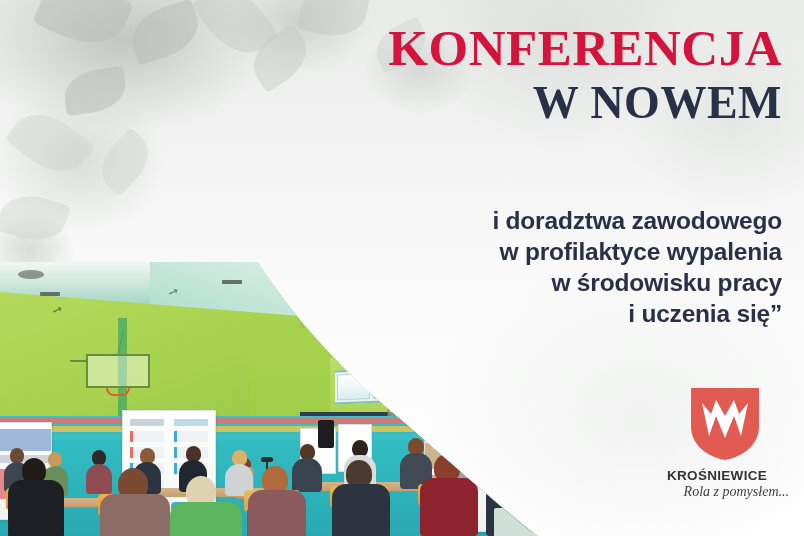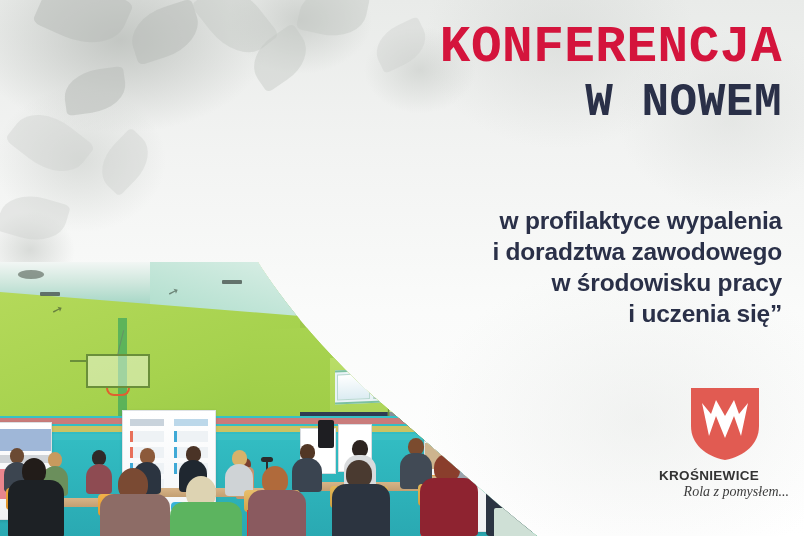--- a/index.html
+++ b/index.html
@@ -109,38 +109,38 @@
   .chair{position:absolute;}
   .chair .seatback{position:absolute;left:0;top:0;width:100%;height:22px;
     background:linear-gradient(180deg,#e3b858,#cf9f3f);border-radius:4px;}
   .chair .legl,.chair .legr{position:absolute;top:20px;width:3px;height:46px;background:#d9342b;}
   .chair .legl{left:3px;} .chair .legr{right:3px;}
   .table{position:absolute;background:linear-gradient(180deg,#d7b488,#c39f71);border-radius:2px;}
 
   
   .headline{
     position:absolute;right:22px;top:22px;width:560px;text-align:right;
-    font-family:Liberation Mono, monospace;font-weight:700;letter-spacing:.5px;line-height:1.02;
+    font-family:Liberation Serif, serif;font-weight:700;letter-spacing:.5px;line-height:1.02;
   }
   .line1{font-size:51px;color:#D4143C;display:block;}
   .line2{font-size:46px;color:#2A3048;display:block;margin-top:6px;}
 
   .subtitle{
     position:absolute;right:22px;top:205px;width:520px;text-align:right;
     font-family:"Liberation Sans",sans-serif;font-weight:700;font-size:24.5px;
     line-height:31px;color:#2A3048;letter-spacing:-.2px;
   }
   .subtitle span{display:block;white-space:nowrap;}
 
   
   .logo{position:absolute;left:655px;top:386px;width:140px;text-align:center;}
   .shield-box{display:flex;justify-content:center;}
   .logo-name{
     font-family:"Liberation Sans",sans-serif;font-weight:700;font-size:13.5px;
-    color:#333333;letter-spacing:.3px;text-align:left;margin:6px 0 0 4px;
+    color:#333333;letter-spacing:.3px;text-align:left;margin:6px 0 0 12px;
   }
   .logo-tag{
     font-family:"Liberation Serif",serif;font-style:italic;font-size:14px;
     color:#3d3d3d;text-align:right;margin:1px 6px 0 0;
   }
 </style>
 </head>
 <body>
 
 <div id="poster">
@@ -322,22 +322,22 @@
       <div class="torso" style="left:494px;top:246px;width:42px;height:30px;background:#cfe0d6;border-radius:2px;"></div>
     </div>
   </div>
 
   <div class="headline">
     <span class="line1">KONFERENCJA</span>
     <span class="line2">W NOWEM</span>
   </div>
 
   <div class="subtitle">
+    <span>i doradztwa zawodowego</span>
     <span>w profilaktyce wypalenia</span>
-    <span>i doradztwa zawodowego</span>
     <span>w środowisku pracy</span>
     <span>i uczenia się”</span>
   </div>
 
   <div class="logo">
     <div class="shield-box">
       <svg width="72" height="76" viewBox="0 0 72 76" aria-hidden="true">
         <path d="M2,2 H70 V40 C70,58 56,70 36,74 C16,70 2,58 2,40 Z" fill="#E15B52"></path>
         <path d="M13,17 L20,50 L27,30 L36,52 L45,30 L52,50 L59,17 L50,28 L45,14 L36,30 L27,14 L22,28 Z" fill="#FFFFFF"></path>
       </svg>

